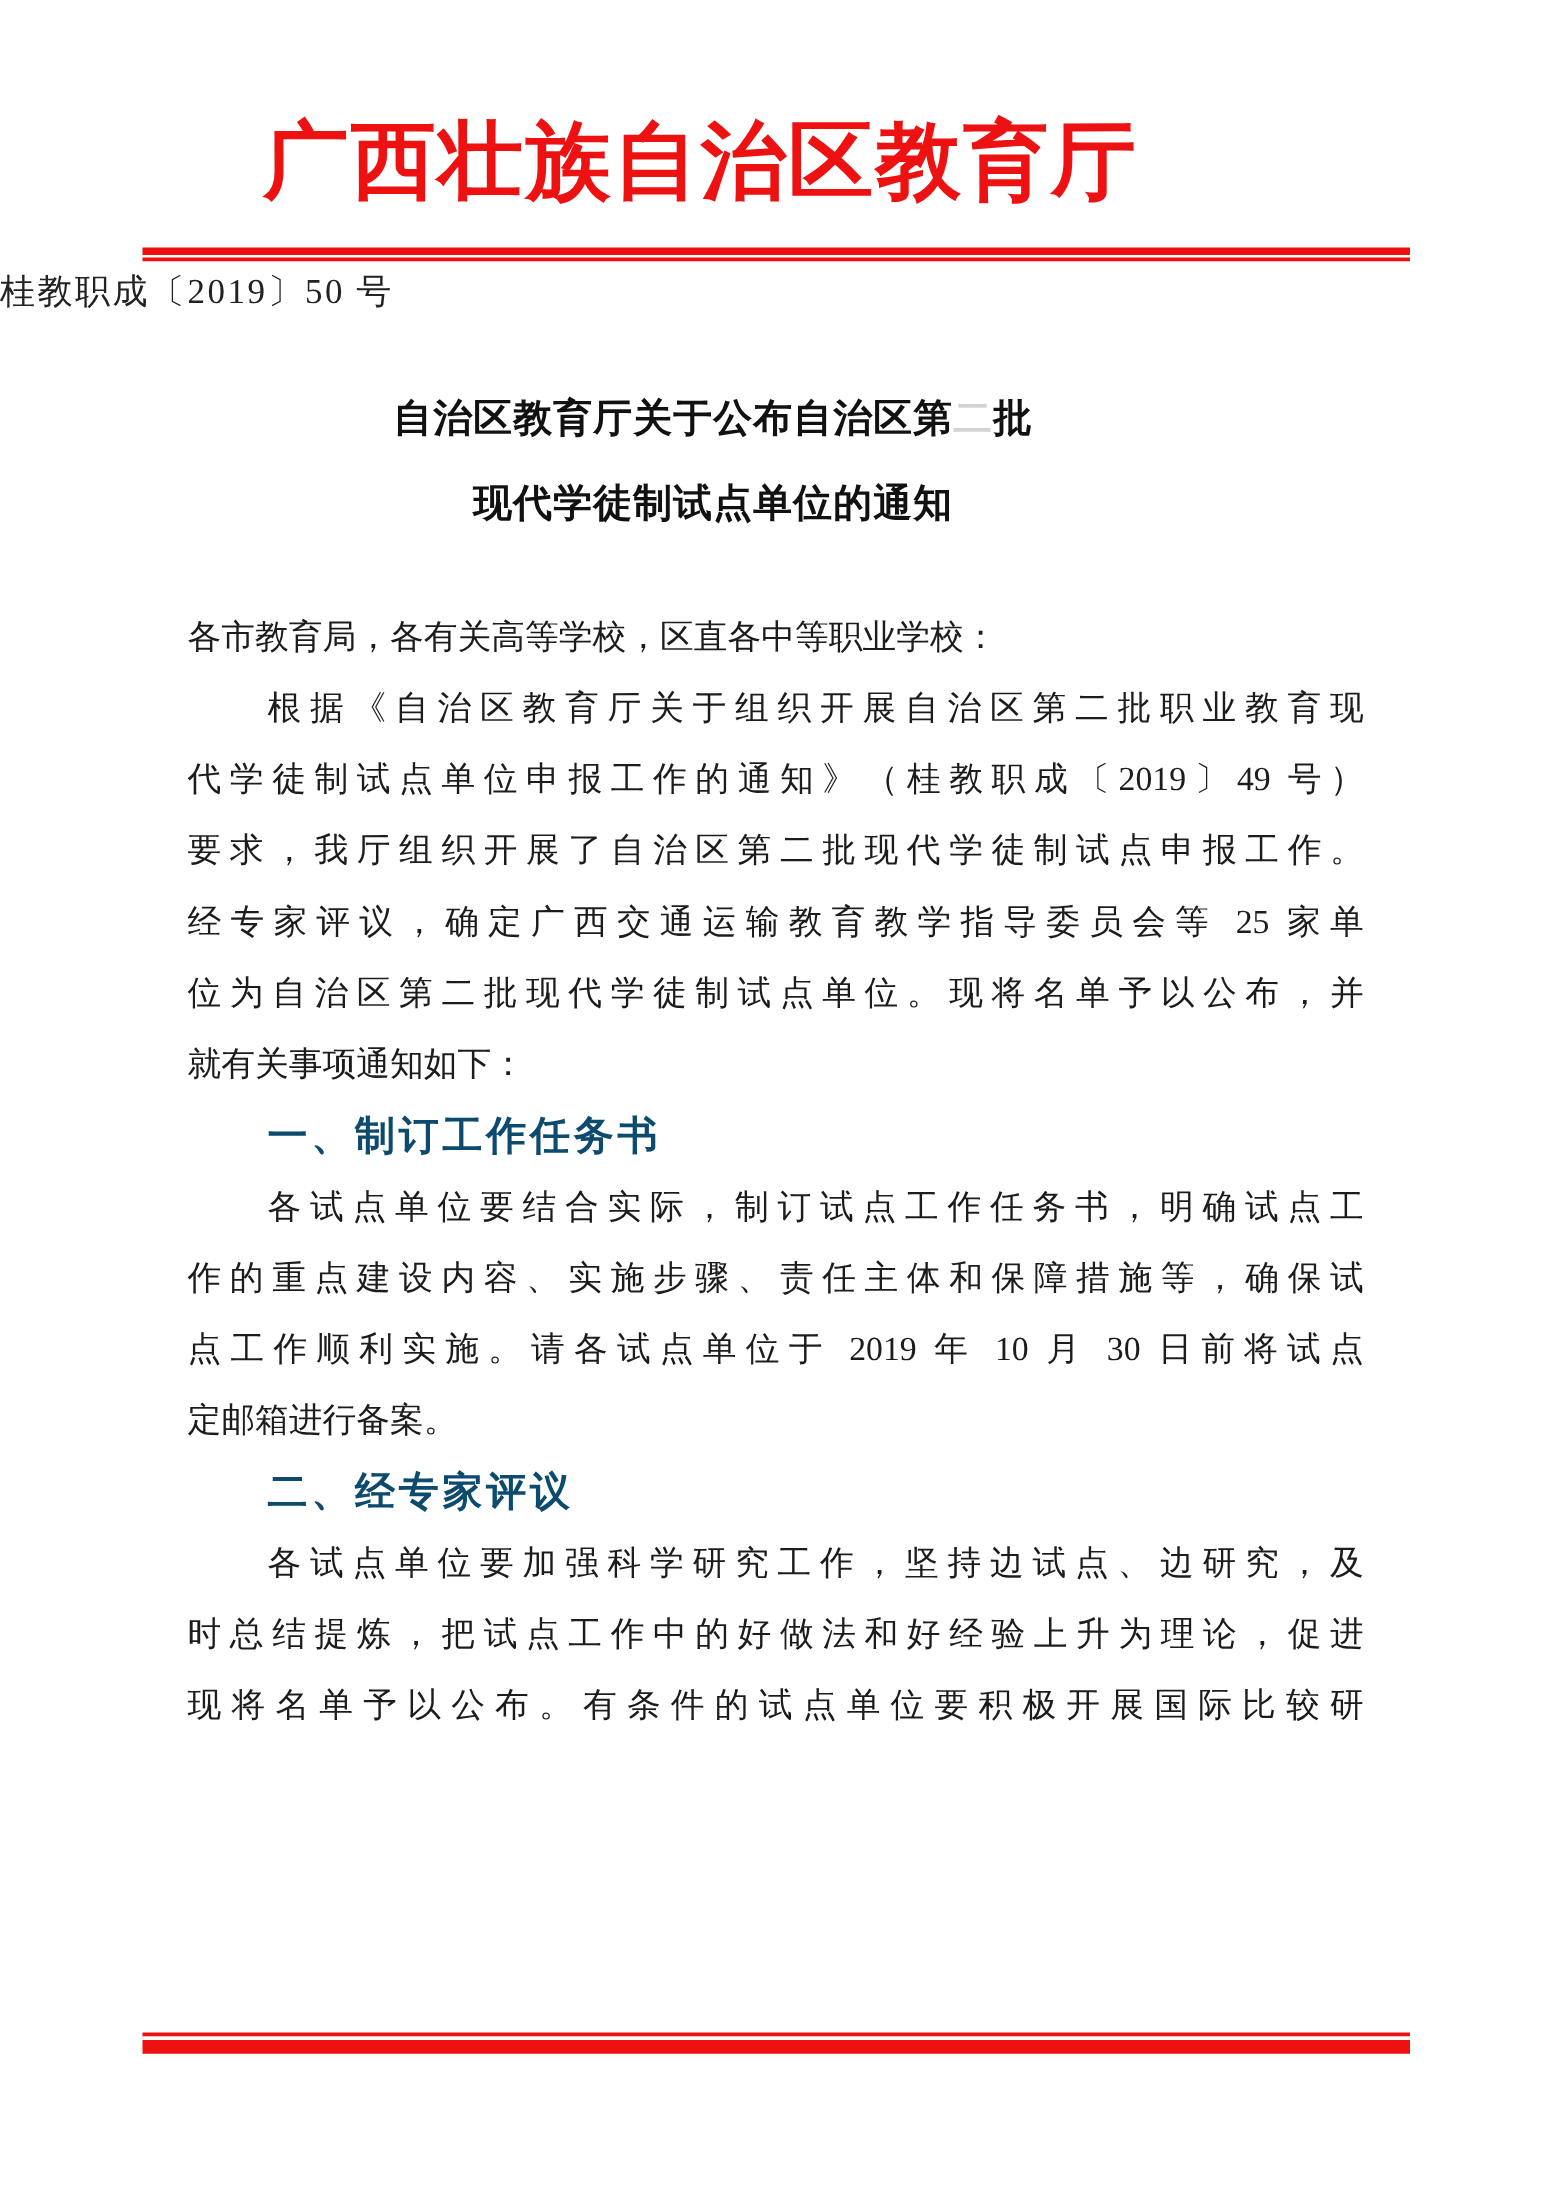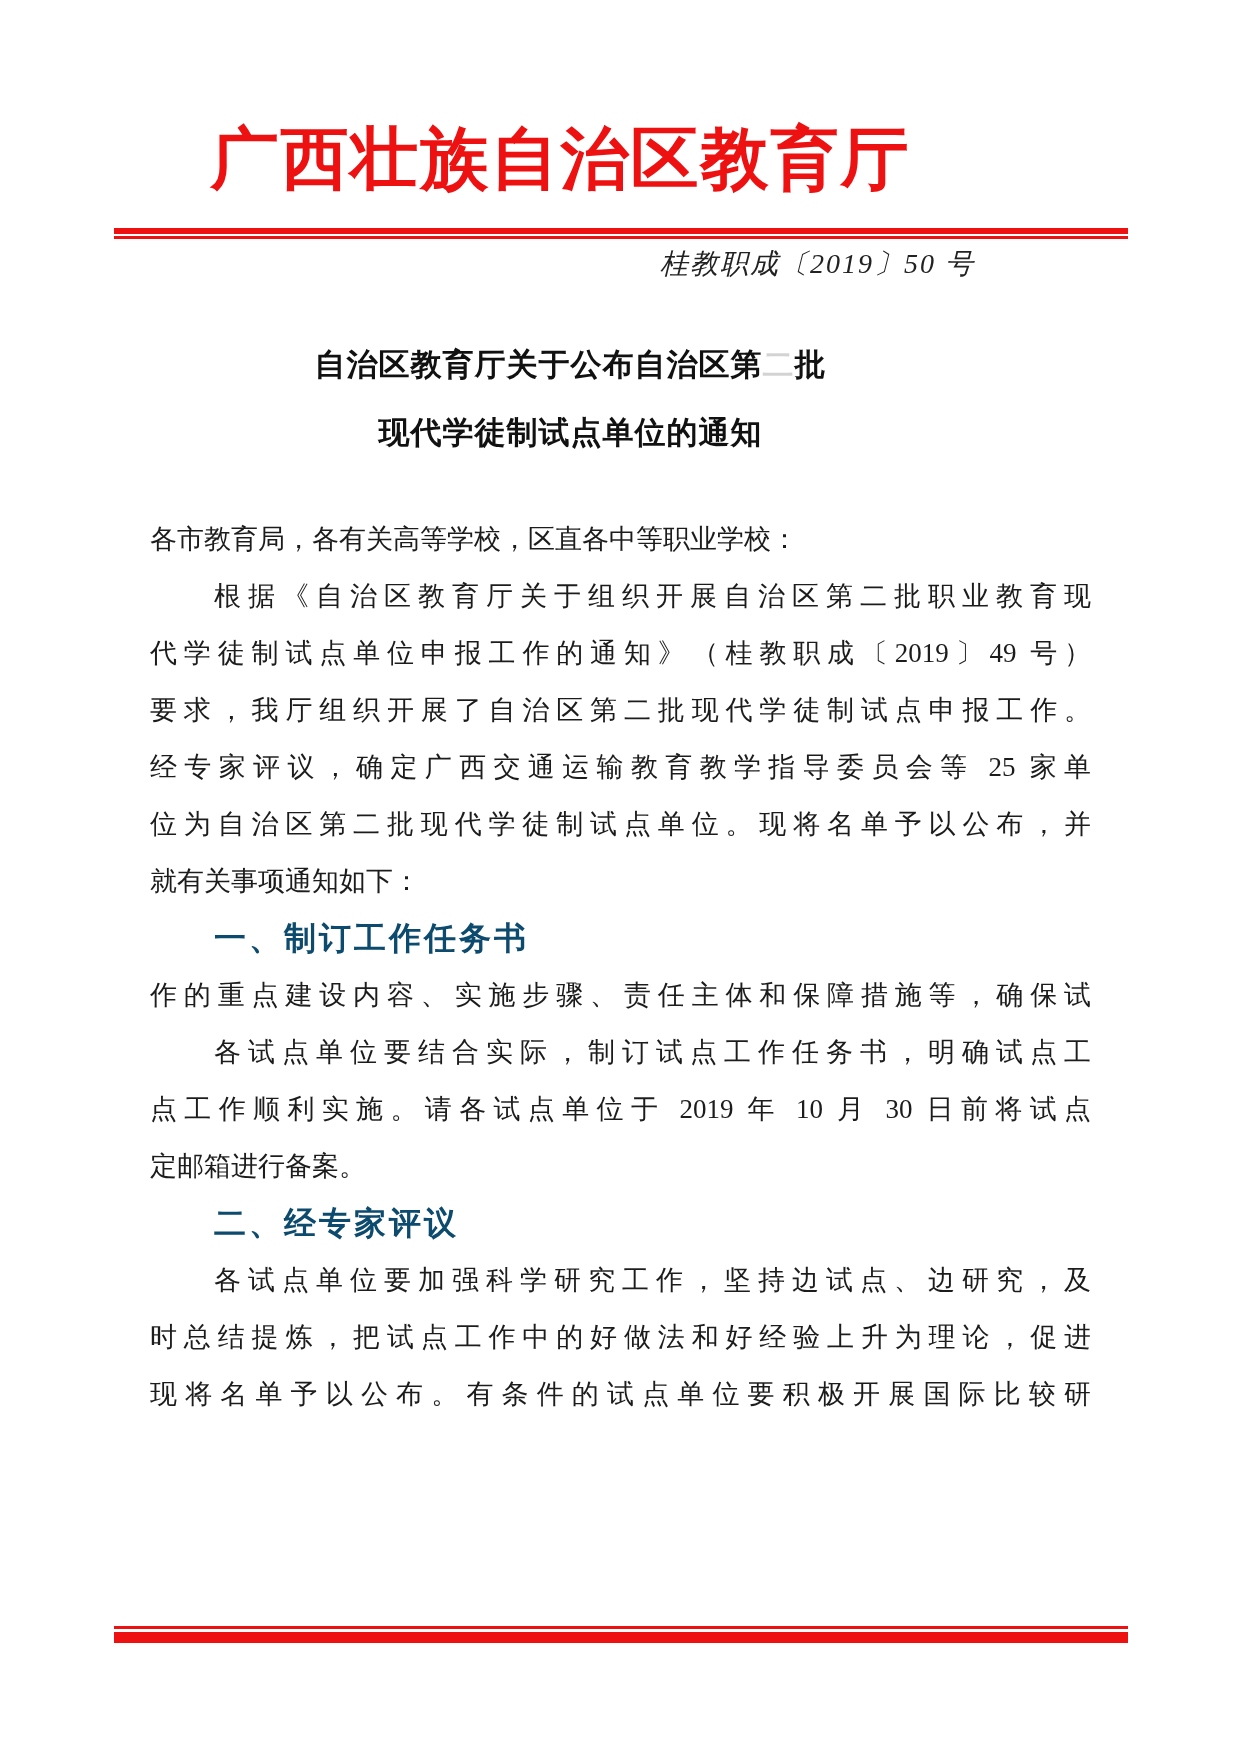--- a/index.html
+++ b/index.html
@@ -11,21 +11,21 @@
     position: relative;
     width: 1241px;
     height: 1754px;
     background: #ffffff;
     overflow: hidden;
     font-family: "Liberation Serif", serif;
     color: #1c1c1c;
   }
   
   .org-name {
-    margin-top: 116px;
+    margin-top: 86px;
     padding-right: 120px;
     text-align: center;
     font-size: 68px;
     line-height: 86px;
     font-weight: bold;
     letter-spacing: 2px;
     color: #ee1111;
     font-family: "Liberation Serif", serif;
   }
   .divider {
@@ -40,26 +40,24 @@
     top: 1626px;
     left: 114px;
     width: 1014px;
   }
   .divider-bottom .rule-thin  { margin-top: 0; }
   .divider-bottom .rule-thick { height: 11px; margin-top: 3px; }
   
   .doc-number {
     margin-top: 8px;
     padding-right: 266px;
-    text-align: right;
     font-size: 28px;
     line-height: 34px;
     letter-spacing: 2px;
     color: #222222;
-    font-style: italic;
   }
   
   .doc-title {
     margin-top: 50px;
     padding-right: 100px;
     text-align: center;
     font-size: 31px;
     line-height: 68px;
     font-weight: bold;
     letter-spacing: 1px;
@@ -116,22 +114,22 @@
 
   <div class="body-block">
     <div class="line">各市教育局，各有关高等学校，区直各中等职业学校：</div>
     <div class="line indent stretch">根据《自治区教育厅关于组织开展自治区第二批职业教育现</div>
     <div class="line stretch">代学徒制试点单位申报工作的通知》（桂教职成〔2019〕49 号）</div>
     <div class="line stretch">要求，我厅组织开展了自治区第二批现代学徒制试点申报工作。</div>
     <div class="line stretch">经专家评议，确定广西交通运输教育教学指导委员会等 25 家单</div>
     <div class="line stretch">位为自治区第二批现代学徒制试点单位。现将名单予以公布，并</div>
     <div class="line">就有关事项通知如下：</div>
     <div class="line indent heading">一、制订工作任务书</div>
+    <div class="line indent stretch">各试点单位要结合实际，制订试点工作任务书，明确试点工</div>
     <div class="line stretch">作的重点建设内容、实施步骤、责任主体和保障措施等，确保试</div>
-    <div class="line indent stretch">各试点单位要结合实际，制订试点工作任务书，明确试点工</div>
     <div class="line stretch">点工作顺利实施。请各试点单位于 2019 年 10 月 30 日前将试点</div>
     <div class="line">定邮箱进行备案。</div>
     <div class="line indent heading">二、经专家评议</div>
     <div class="line indent stretch">各试点单位要加强科学研究工作，坚持边试点、边研究，及</div>
     <div class="line stretch">时总结提炼，把试点工作中的好做法和好经验上升为理论，促进</div>
     <div class="line stretch">现将名单予以公布。有条件的试点单位要积极开展国际比较研</div>
   </div>
 
   <div class="divider-bottom">
     <div class="rule-thin"></div>

